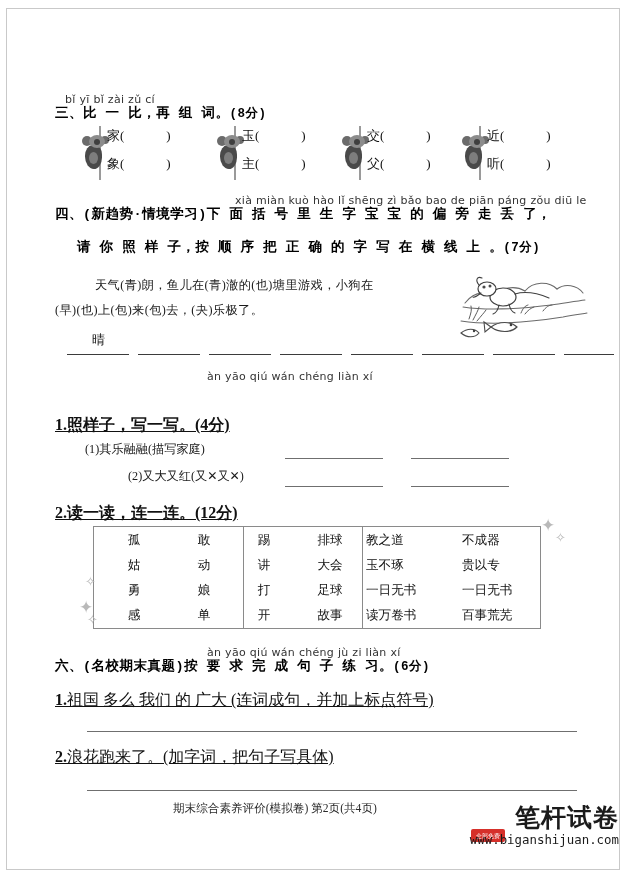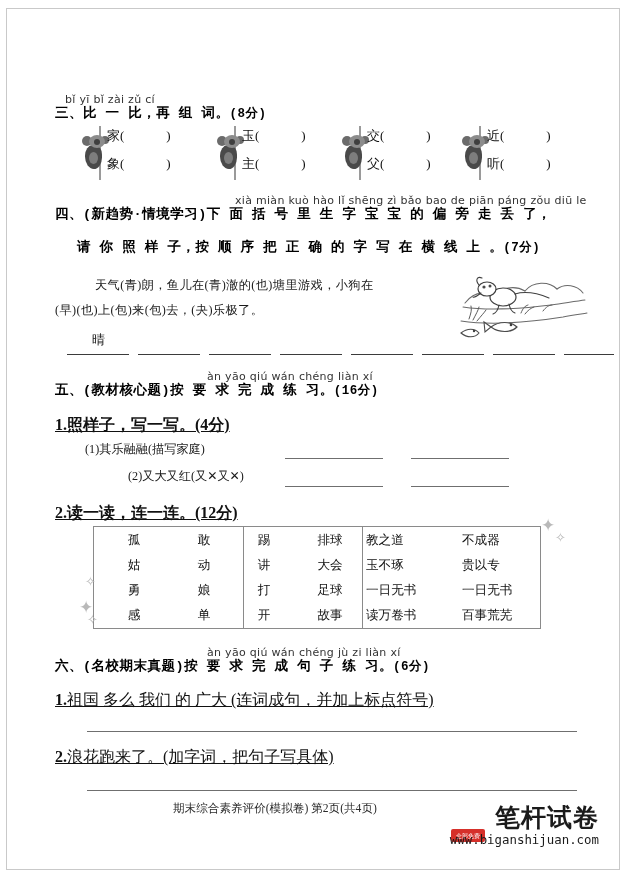--- a/index.html
+++ b/index.html
@@ -121,21 +121,21 @@
   .star.big{font-size:17px;}
 
   
   .footer{
     position:absolute;
     font-family:"Liberation Serif","DejaVu Serif",serif;
     font-size:11.6px;
     white-space:nowrap;
     color:#2b2b2b;
   }
-  .wm{position:absolute;right:20px;bottom:8px;width:150px;height:62px;}
+  .wm{position:absolute;right:0;bottom:8px;width:150px;height:62px;}
   .wm-cn{
     position:absolute;right:2px;top:0px;
     font-family:"DejaVu Sans","Liberation Sans",sans-serif;
     font-weight:bold;font-size:25px;color:#1b1b1b;letter-spacing:1px;
     white-space:nowrap;
   }
   .wm-url{
     position:absolute;right:2px;top:31px;
     font-family:"DejaVu Sans Mono","Liberation Mono",monospace;
     font-size:12.4px;color:#1b1b1b;white-space:nowrap;
@@ -278,23 +278,20 @@
   <div class="rule" style="left:60px;top:345px;width:62px;"></div>
   <div class="rule" style="left:131px;top:345px;width:62px;"></div>
   <div class="rule" style="left:202px;top:345px;width:62px;"></div>
   <div class="rule" style="left:273px;top:345px;width:62px;"></div>
   <div class="rule" style="left:344px;top:345px;width:62px;"></div>
   <div class="rule" style="left:415px;top:345px;width:62px;"></div>
   <div class="rule" style="left:486px;top:345px;width:62px;"></div>
   <div class="rule" style="left:557px;top:345px;width:50px;"></div>
 
   <div class="pinyin" style="left:200px;top:361px;">àn yāo qiú wán chéng liàn  xí</div>
-  <div class="sec-head" style="left:48px;top:372px;">
-    <span>五、(教材核心题)按 要 求 完  成  练 习。</span><span class="score">(16分)</span>
-  </div>
 
   <div class="sub-head" style="left:48px;top:406px;">
     <span>1.</span><span>照样子，写一写。</span><span>(4分)</span>
   </div>
 
   <div class="body-txt" style="left:78px;top:432px;">(1)其乐融融(描写家庭)</div>
   <div class="rule-soft" style="left:278px;top:449px;width:98px;"></div>
   <div class="rule-soft" style="left:404px;top:449px;width:98px;"></div>
 
   <div class="body-txt" style="left:78px;top:459px;margin-left:43px;">(2)又大又红(又✕又✕)</div>

